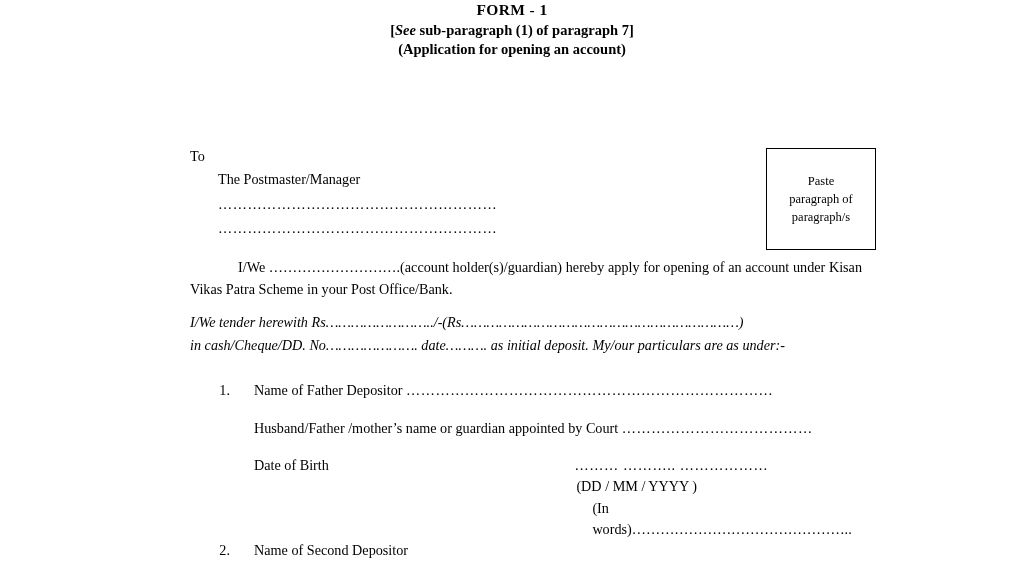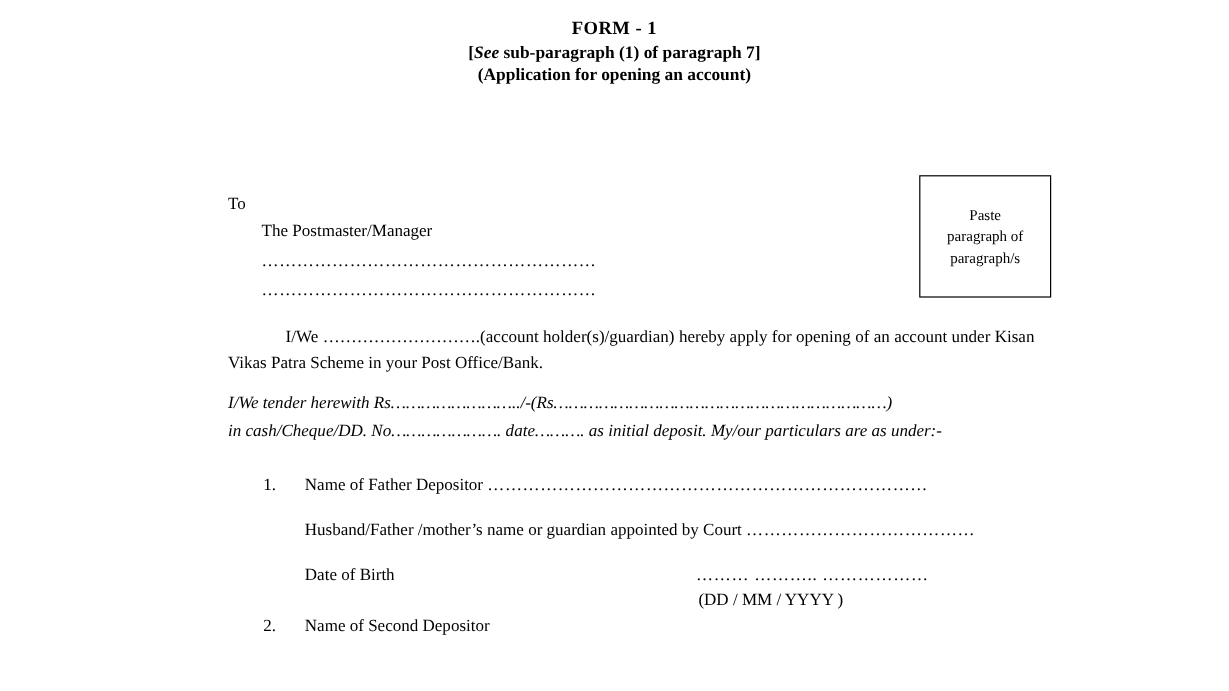--- a/index.html
+++ b/index.html
@@ -15,21 +15,20 @@
     overflow: hidden;
   }
   .page {
     position: relative;
     width: 1024px;
     height: 576px;
     box-sizing: border-box;
   }
   .header {
     text-align: center;
-    margin-top: 14px;
     line-height: 1.35;
   }
   .header .line1 {
     font-weight: bold;
     font-size: 15.5px;
     letter-spacing: 0.4px;
   }
   .header .line2 {
     font-weight: bold;
     font-size: 14.5px;
@@ -45,21 +44,21 @@
 
   .body-wrap {
     position: relative;
     margin: 0 auto;
     width: 1024px;
   }
 
   .photo-box {
     position: absolute;
     left: 766px;
-    top: 72px;
+    top: 88px;
     width: 108px;
     height: 100px;
     border: 1.5px solid #000;
     display: flex;
     flex-direction: column;
     align-items: center;
     justify-content: center;
     font-size: 12.5px;
     line-height: 1.45;
     text-align: center;
@@ -183,20 +182,23 @@
             <div class="row">
               <span>Husband/Father /mother’s name or guardian appointed by Court</span>
               <span class="center-dots">…………………………………</span>
             </div>
             <div class="gap-sm"></div>
             <div class="dob-row">
               <div class="dob-label">Date of Birth</div>
               <div class="dob-fields">
                 <div class="dob-dots">………  ………..   ………………</div>
                 <div class="dob-legend">(DD /   MM /    YYYY )</div>
+                <div class="inwords">
+                  <span>(In words)</span><span>………………………………………..</span>
+                </div>
               </div>
             </div>
           </div>
         </div>
 
         <div class="item">
           <div class="item-num">2.</div>
           <div class="item-body">
             <div class="row">
               <span>Name of Second Depositor</span>

